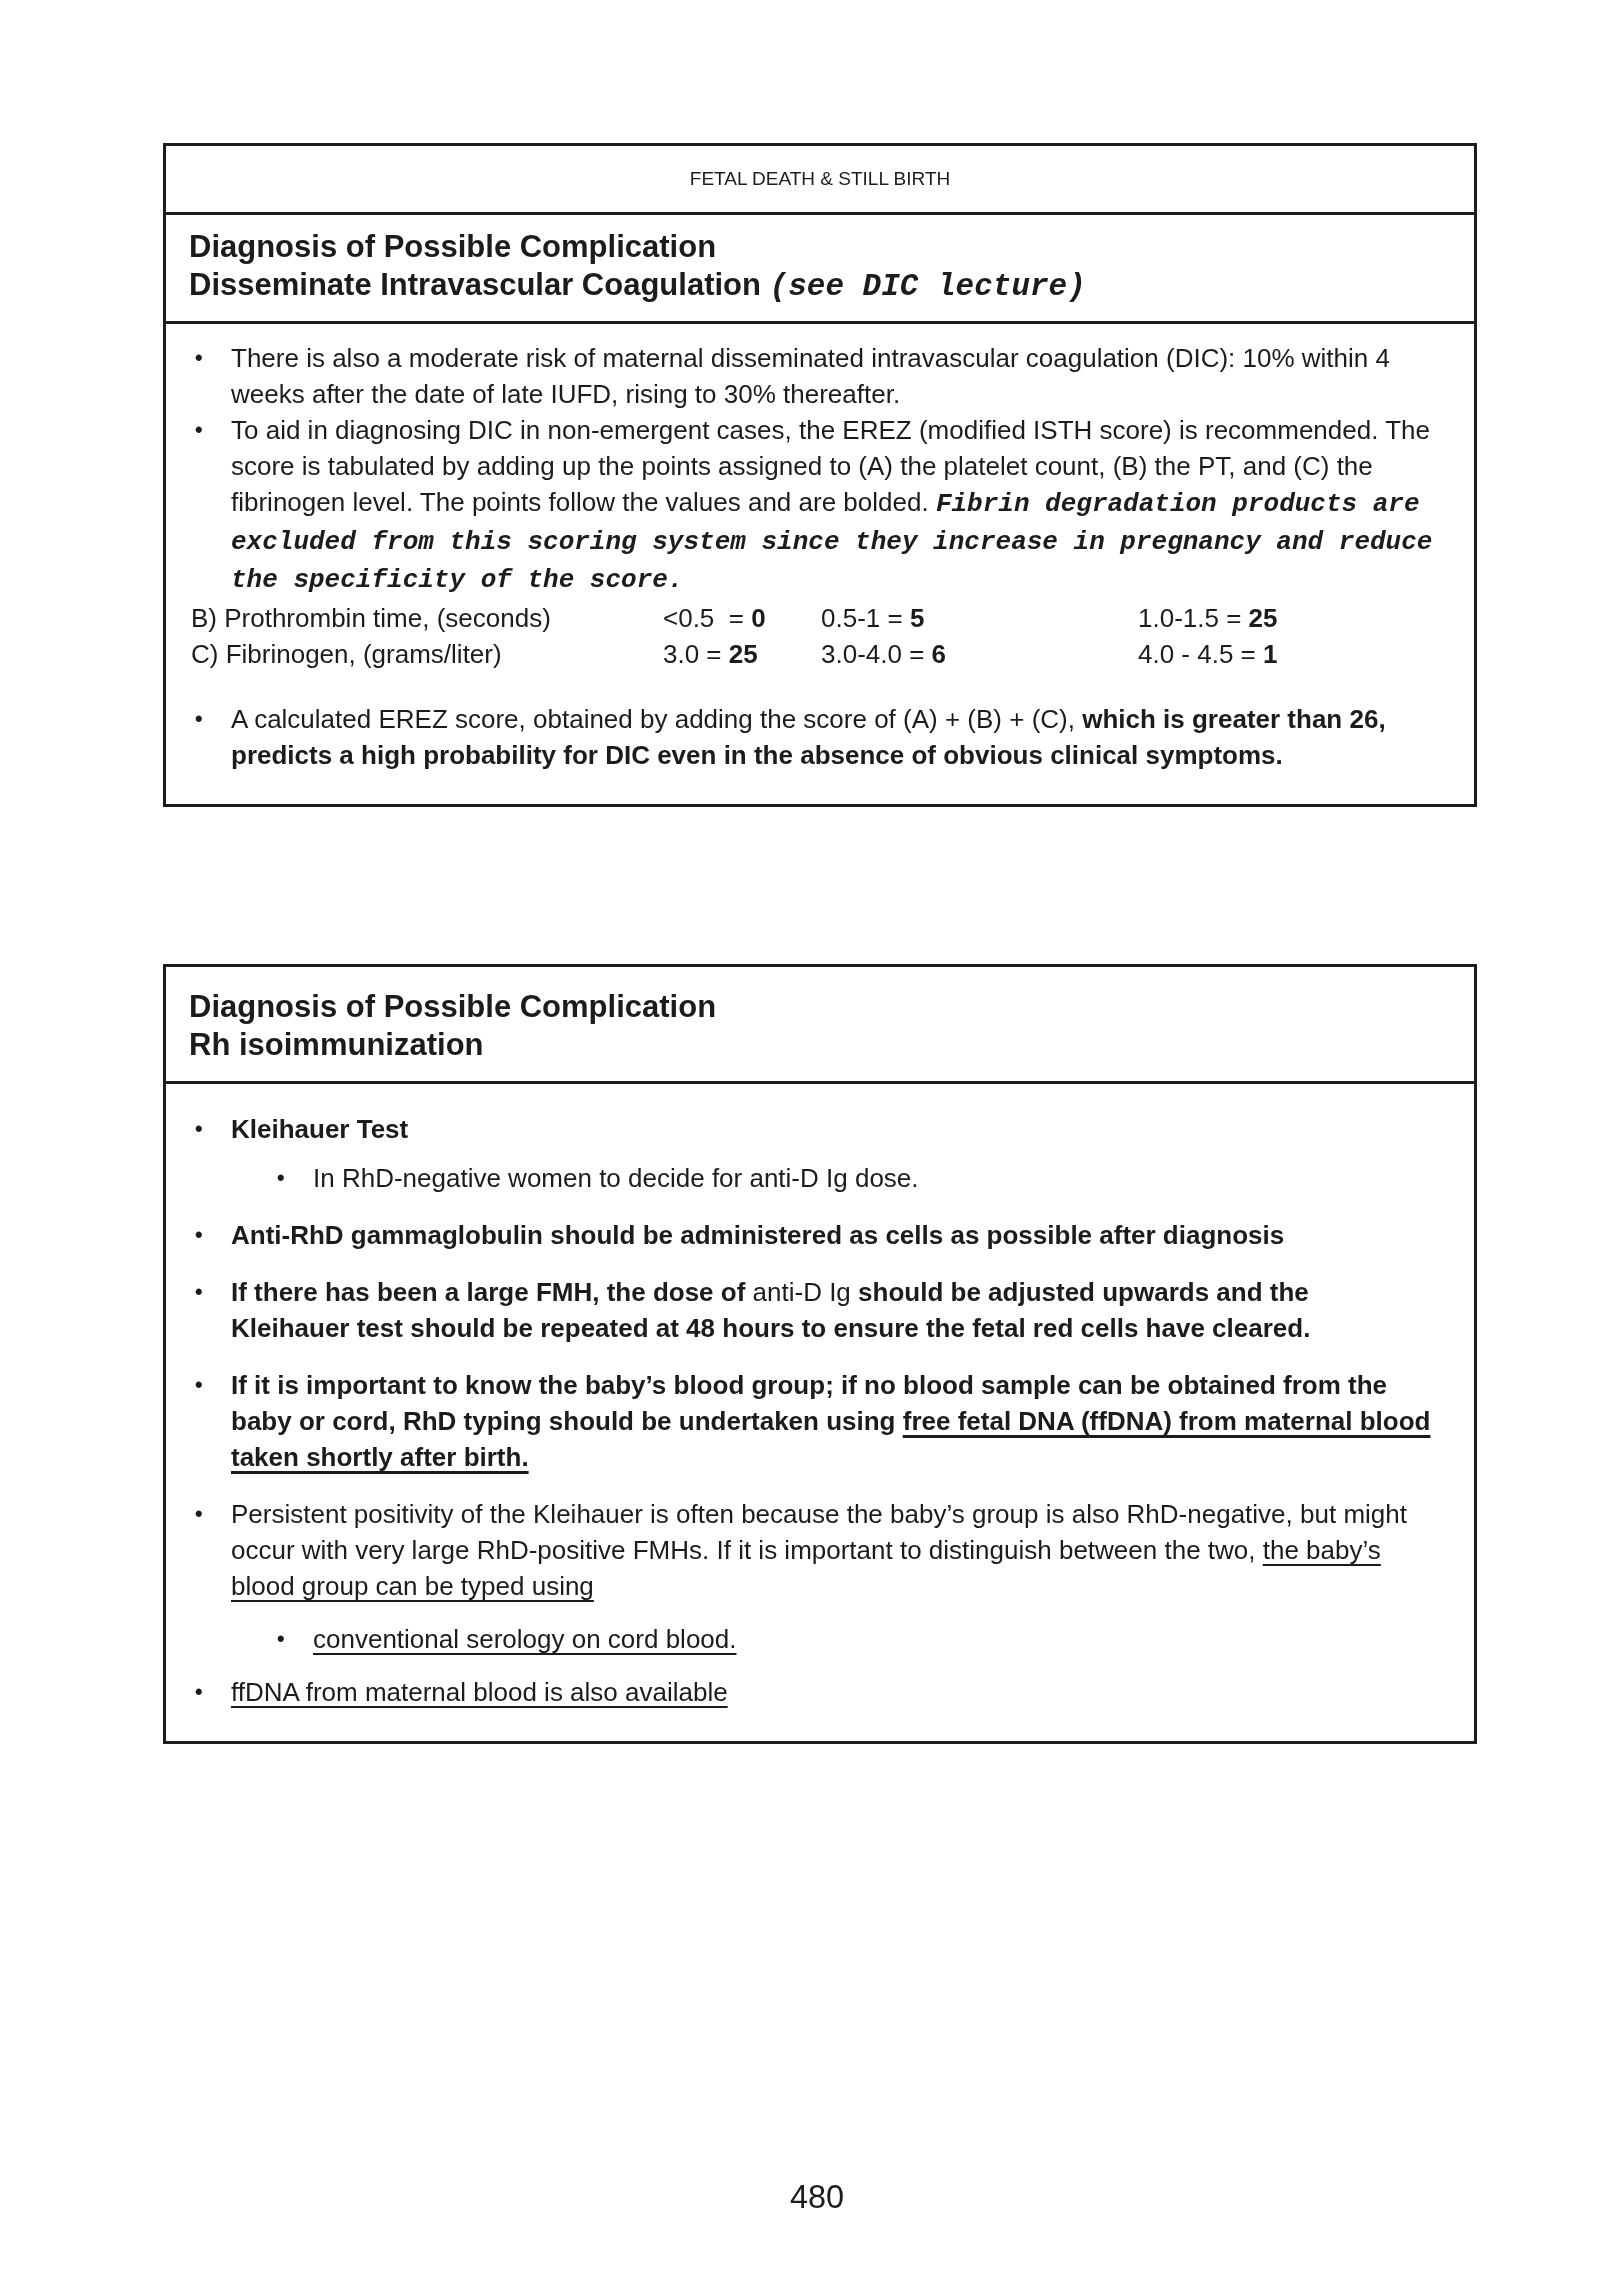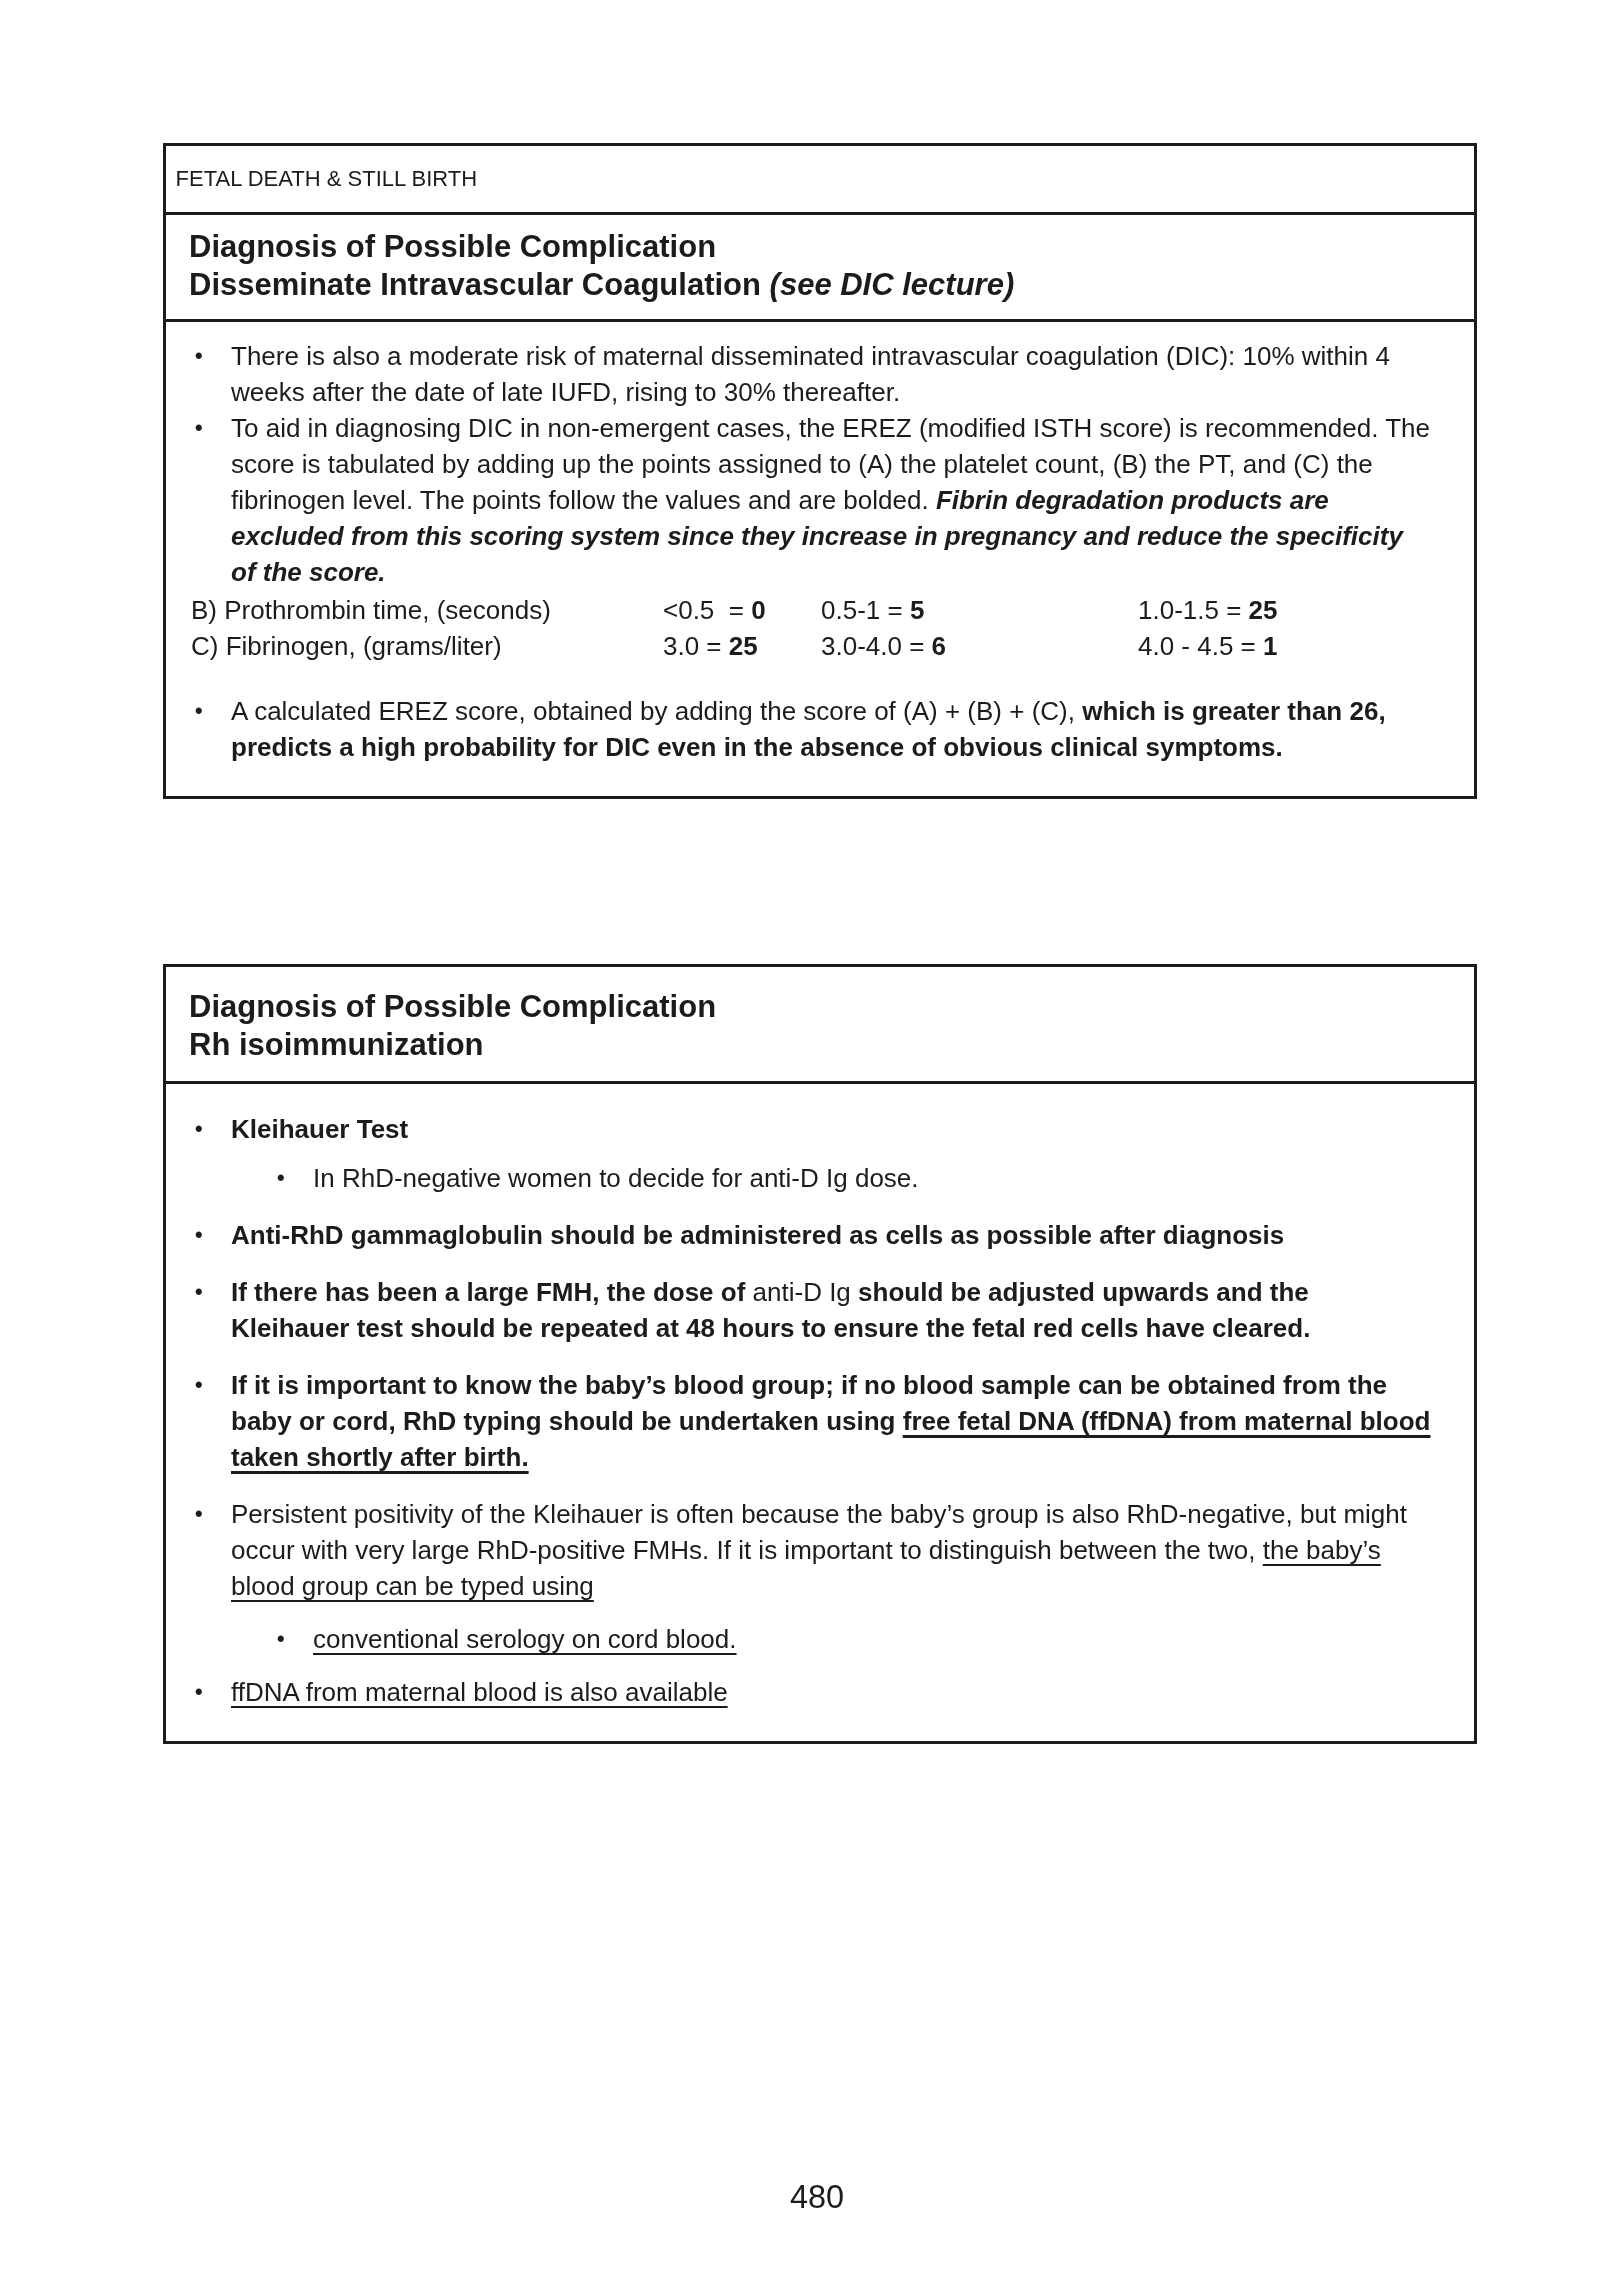--- a/index.html
+++ b/index.html
@@ -18,22 +18,22 @@
     left: 163px;
     width: 1314px;
     border: 3.8px solid #1c1c1c;
     background: #ffffff;
   }
   .box1 { top: 143px; }
   .box2 { top: 964px; }
 
   .box-title {
     border-bottom: 3.8px solid #1c1c1c;
-    text-align: left;
-    font-size: 22px;
+    text-align: center;
+    font-size: 19px;
     line-height: 32.5px;
     padding: 17px 9.6px 16.3px;
   }
   .box-header {
     border-bottom: 3.8px solid #1c1c1c;
     font-weight: 700;
     font-size: 31px;
     line-height: 38px;
     padding: 13.4px 23px 15.3px;
   }
@@ -52,21 +52,21 @@
     padding-left: 3.8px;
     font-size: 23px;
   }
   .bullet .btext { flex: 1 1 auto; }
 
   .sub { margin-left: 82px; }
 
   
   .r-n  { font-weight: 400; }
   .r-b  { font-weight: 700; }
-  .r-bi { font-weight: 700; font-style: italic; }
+  .r-bi { font-weight: 700; font-style: italic; font-family: Liberation Mono, monospace; }
   .r-u  { font-weight: 400; text-decoration: underline; text-decoration-thickness: 1.9px; text-underline-offset: 4.8px; }
   .r-bu { font-weight: 700; text-decoration: underline; text-decoration-thickness: 2.9px; text-underline-offset: 4.8px; }
 
   
   .score-table { margin-top: 1.9px; }
   .score-row {
     display: grid;
     grid-template-columns: 472px 158px 317px auto;
     line-height: 36px;
   }

